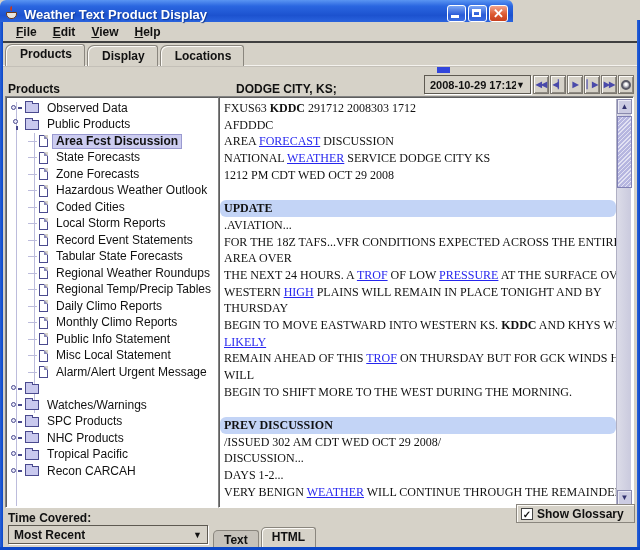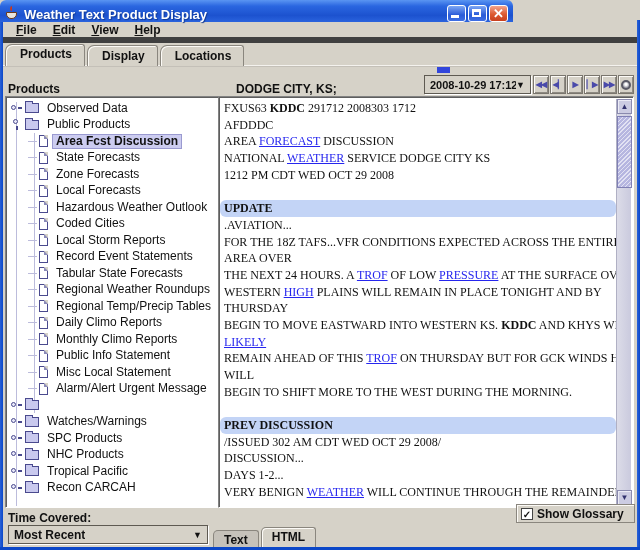--- a/index.html
+++ b/index.html
@@ -21,21 +21,21 @@
   .java-icon .steam{position:absolute;left:5px;top:0;width:4px;height:5px;border-left:2px solid #c83a1e;border-radius:50%;}
   .winbtns{margin-left:auto;display:flex;gap:2px;}
   .wbtn{width:19px;height:17px;border-radius:3px;border:1px solid #fff;position:relative;
         background:linear-gradient(180deg,#7da7f4,#2a5bd8 60%,#3e6fe4);}
   .wbtn.close{background:linear-gradient(180deg,#f2a48e,#dd5a30 55%,#c8401e);}
   .wbtn .minbar{position:absolute;left:3px;bottom:3px;width:8px;height:3px;background:#fff;}
   .wbtn .maxbox{position:absolute;left:3px;top:3px;width:9px;height:8px;border:2px solid #fff;border-top-width:3px;}
   .wbtn .x{position:absolute;left:0;top:0;width:100%;height:100%;color:#fff;font-weight:bold;font-size:13px;line-height:15px;text-align:center;}
   
   .menubar{position:absolute;left:3px;top:22px;width:634px;height:21px;background:#d6d2c8;
-           border-bottom:6px solid #404040;display:flex;align-items:center;padding-left:5px;z-index:30;}
+           border-bottom:2px solid #404040;display:flex;align-items:center;padding-left:5px;z-index:30;}
   .menuitem{font-size:12px;font-weight:bold;color:#111;padding:2px 8px;}
   .menuitem u{text-decoration:underline;}
   
   .tabrow{position:absolute;left:5px;top:45px;height:21px;display:flex;z-index:20;}
   .tab{font-size:12px;font-weight:bold;padding:3px 12px 2px 14px;background:#d6d2c8;color:#111;
        border:1px solid #8a867e;border-bottom:none;border-radius:7px 3px 0 0;margin-right:2px;
        box-shadow:inset 1px 1px 0 #fcfaf6;}
   .tab.sel{padding-top:2px;margin-top:-1px;position:relative;z-index:22;}
   .tabline{position:absolute;left:3px;top:65px;width:634px;height:2px;background:#f4f2ee;border-bottom:1px solid #c4c0b8;}
   
@@ -192,24 +192,20 @@
           <span class="docicon"></span>
           <span class="lbl">Area Fcst Discussion</span>
         </div>
         <div class="row child">
           <span class="docicon"></span>
           <span class="lbl">State Forecasts</span>
         </div>
         <div class="row child">
           <span class="docicon"></span>
           <span class="lbl">Zone Forecasts</span>
-        </div>
-        <div class="row child">
-          <span class="docicon"></span>
-          <span class="lbl">Local Forecasts</span>
         </div>
         <div class="row child">
           <span class="docicon"></span>
           <span class="lbl">Hazardous Weather Outlook</span>
         </div>
         <div class="row child">
           <span class="docicon"></span>
           <span class="lbl">Coded Cities</span>
         </div>
         <div class="row child">

